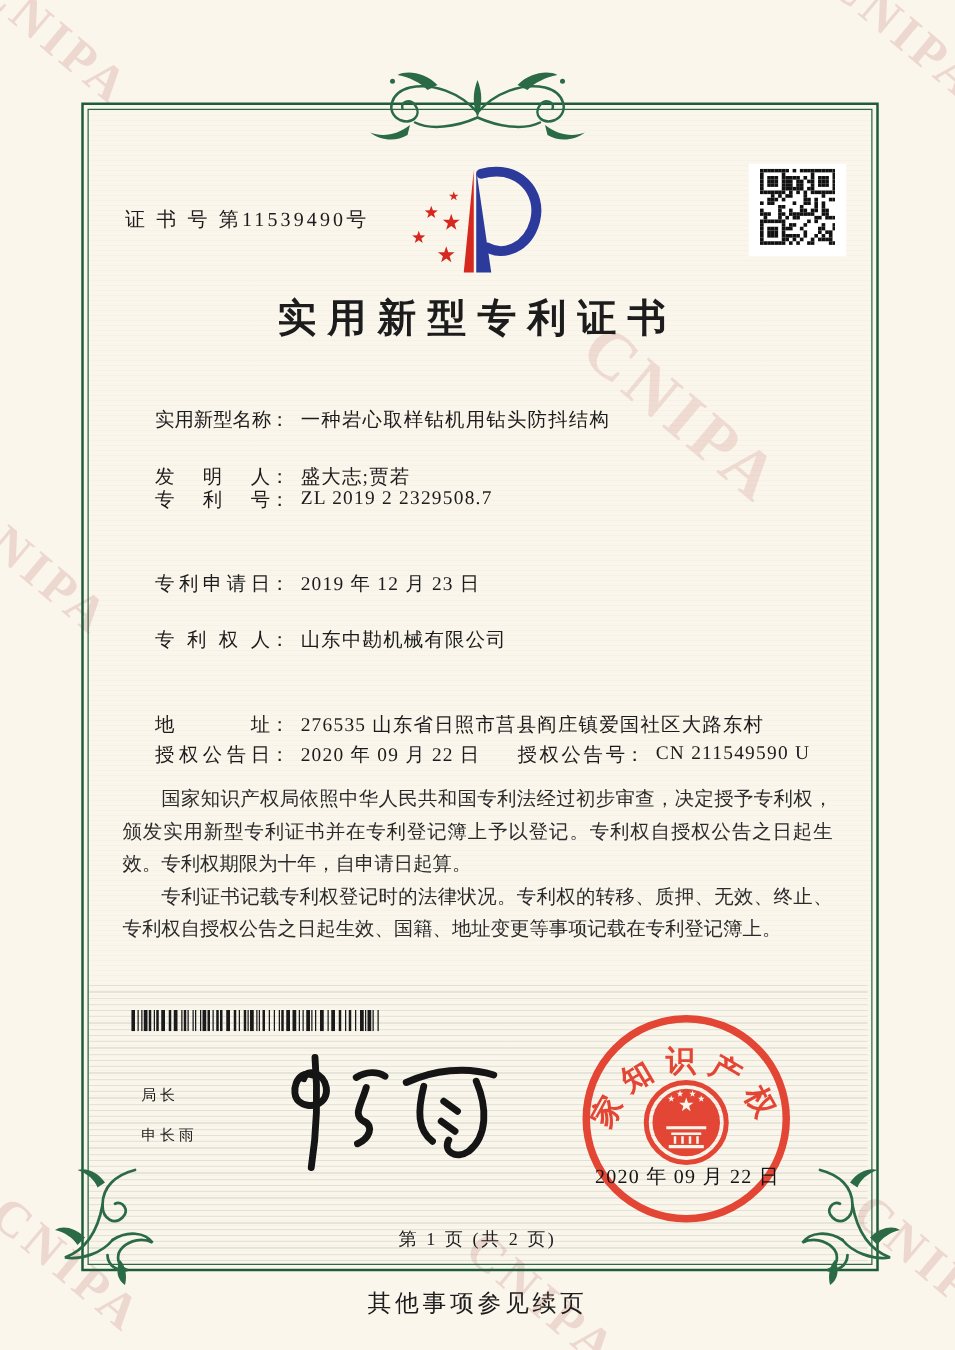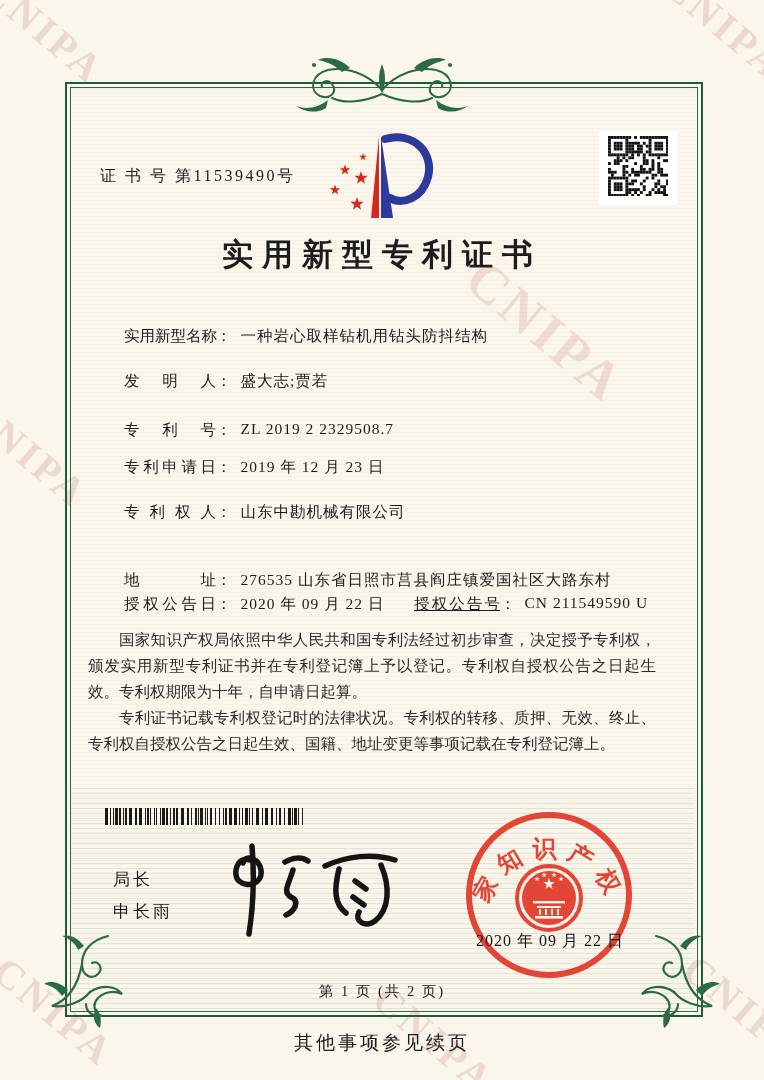--- a/index.html
+++ b/index.html
@@ -53,30 +53,30 @@
   
   .frow{position:absolute;left:100px;font-size:15.5px;z-index:3;white-space:nowrap;margin-left:24px;}
   .flabel{
     display:inline-block;width:92px;
     text-align:justify;text-align-last:justify;
     vertical-align:top;
   }
   .fcolon{display:inline-block;vertical-align:top;}
   .fvalue{margin-left:9px;letter-spacing:1px;}
   .grant2{position:absolute;left:290px;top:0;white-space:nowrap;}
-  .grant2 .flabel{width:86px;text-decoration:underline;}
+  .grant2 .flabel{width:86px;}
   
   .paras{
-    left:88px;top:627px;width:568px;z-index:3;
+    left:98px;top:627px;width:568px;z-index:3;
     font-size:15.5px;line-height:26px;text-align:justify;color:#2b2b2b;
   }
   .paras p{margin:0;text-indent:2em;}
   
   .barcode{left:105px;top:808px;width:198px;height:17px;z-index:3;}
-  .signer{left:113px;z-index:3;font-size:17px;letter-spacing:3px;text-align:right;}
+  .signer{left:113px;z-index:3;font-size:12px;letter-spacing:3px;text-align:right;}
   .sig-svg{left:205px;top:840px;z-index:3;}
   
   .seal{left:453px;top:806px;z-index:4;opacity:0.92;}
   .seal-date{
     left:455px;top:931px;width:190px;text-align:center;
     font-size:16px;letter-spacing:1px;z-index:5;color:#141414;
   }
   
   .page-no{left:0;top:982px;width:764px;text-align:center;font-size:14.5px;letter-spacing:2px;z-index:3;}
   .cont-note{left:0;top:1030px;width:764px;text-align:center;font-size:19px;letter-spacing:3px;z-index:3;}
@@ -380,21 +380,21 @@
   </div>
 
 <div class="abs title">实用新型专利证书</div>
 
 <div class="frow" style="top:326px">
   <span class="flabel">实用新型名称</span><span class="fcolon">：</span><span class="fvalue">一种岩心取样钻机用钻头防抖结构</span>
 </div>
 <div class="frow" style="top:371px">
   <span class="flabel">发明人</span><span class="fcolon">：</span><span class="fvalue">盛大志;贾若</span>
 </div>
-<div class="frow" style="top:420px">
+<div class="frow" style="top:390px">
   <span class="flabel">专利号</span><span class="fcolon">：</span><span class="fvalue">ZL 2019 2 2329508.7</span>
 </div>
 <div class="frow" style="top:457px">
   <span class="flabel">专利申请日</span><span class="fcolon">：</span><span class="fvalue">2019 年 12 月 23 日</span>
 </div>
 <div class="frow" style="top:502px">
   <span class="flabel">专利权人</span><span class="fcolon">：</span><span class="fvalue">山东中勘机械有限公司</span>
 </div>
 <div class="frow" style="top:570px">
   <span class="flabel">地址</span><span class="fcolon">：</span><span class="fvalue">276535 山东省日照市莒县阎庄镇爱国社区大路东村</span>

